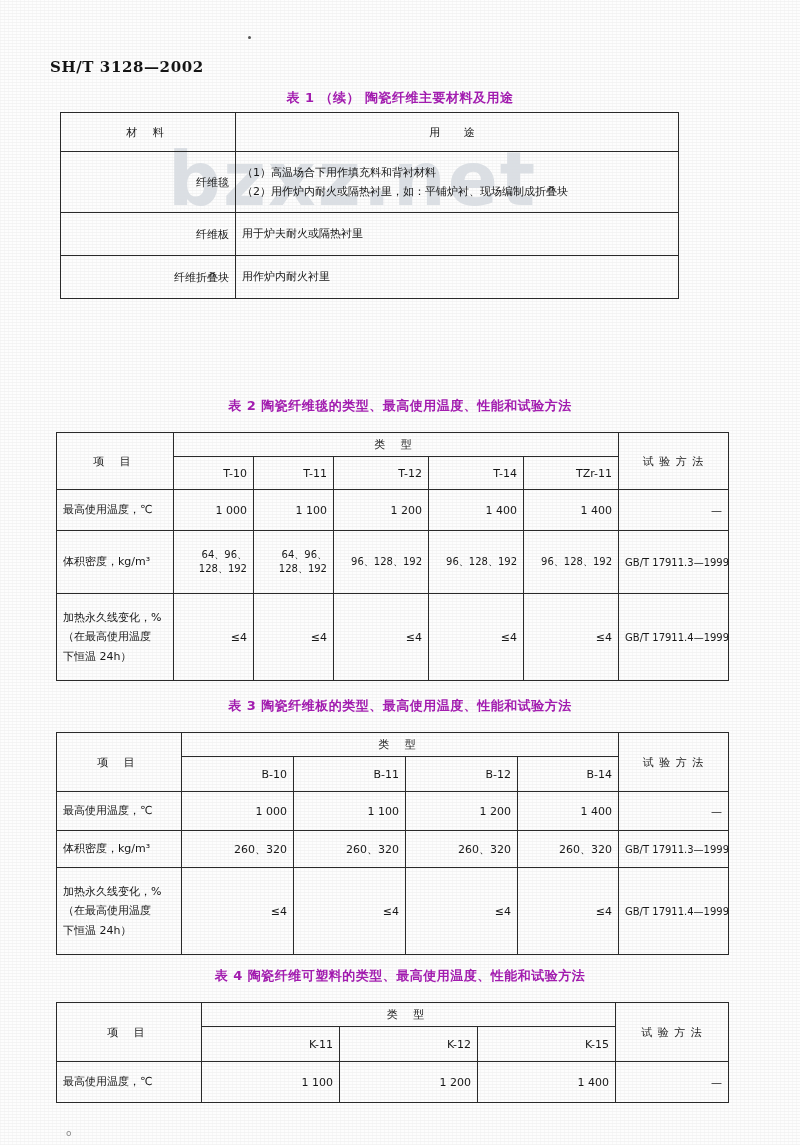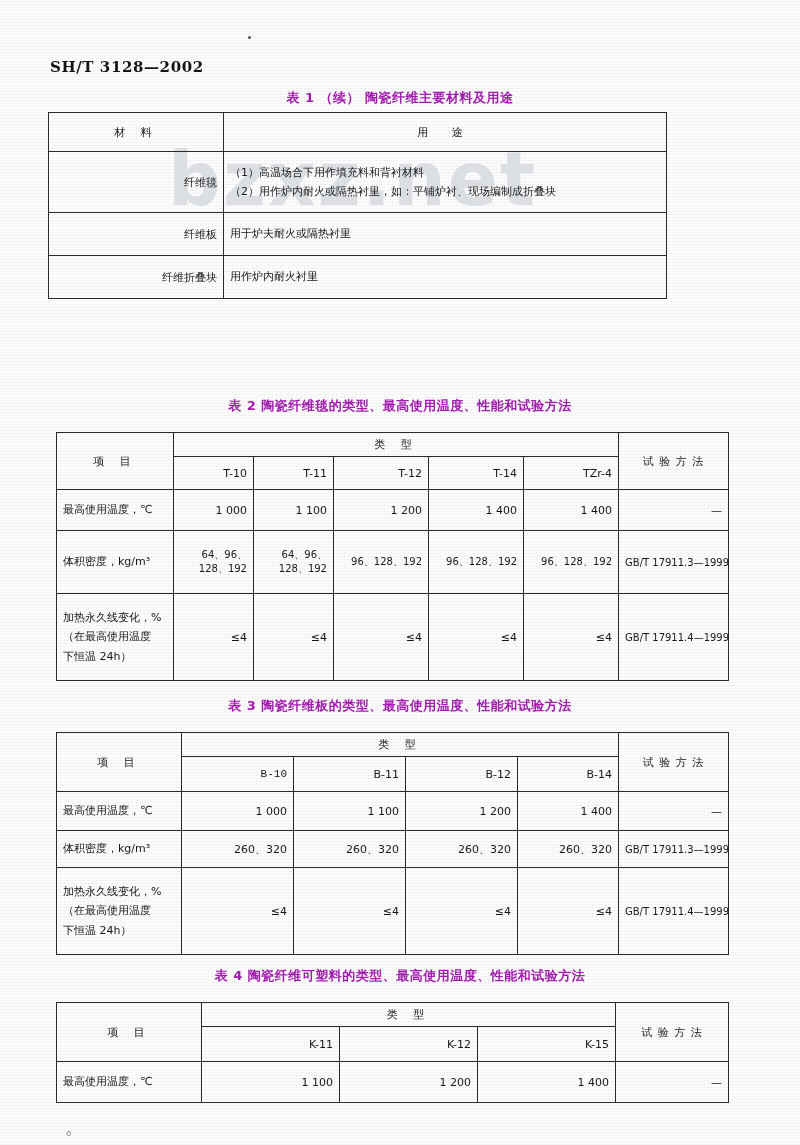--- a/index.html
+++ b/index.html
@@ -91,21 +91,21 @@
     font-weight:bold;
   }
   .hdr-sp{letter-spacing:10px;}
   .nowrap{white-space:nowrap;}
   .cellline{display:block;line-height:1.75;}
   .sub{font-size:10px;}
   .thicktop{border-top:1.6px solid #1d1d1d !important;}
 
   
   #t1-title{position:absolute;left:0;top:89px;width:800px;}
-  #t1-wrap{position:absolute;left:48px;top:112px;width:618px;}
+  #t1-wrap{position:absolute;left:60px;top:112px;width:618px;}
   #t2-title{position:absolute;left:0;top:397px;width:800px;}
   #t2-wrap{position:absolute;left:56px;top:432px;width:672px;}
   #t3-title{position:absolute;left:0;top:697px;width:800px;}
   #t3-wrap{position:absolute;left:56px;top:732px;width:672px;}
   #t4-title{position:absolute;left:0;top:967px;width:800px;}
   #t4-wrap{position:absolute;left:56px;top:1002px;width:672px;}
 </style>
 </head>
 <body>
 
@@ -169,21 +169,21 @@
         <tr>
           <td class="hdr" rowspan="2" style="height:26px;">项        目</td>
           <td class="hdr" colspan="5">类        型</td>
           <td class="hdr" rowspan="2" style="letter-spacing:1px;">试 验 方 法</td>
         </tr>
         <tr>
           <td class="ctr" style="height:24px;">T-10</td>
           <td class="ctr">T-11</td>
           <td class="ctr">T-12</td>
           <td class="ctr">T-14</td>
-          <td class="ctr">TZr-4</td>
+          <td class="ctr">TZr-11</td>
         </tr>
 
         <tr>
           <td class="lft thicktop" style="height:32px;">
             <span class="cellline">最高使用温度，℃</span>
           </td>
           <td class="ctr thicktop">1 000</td>
           <td class="ctr thicktop">1 100</td>
           <td class="ctr thicktop">1 200</td>
           <td class="ctr thicktop">1 400</td>
@@ -231,21 +231,21 @@
           <col style="width:101px">
           <col style="width:110px">
       </colgroup>
       <tbody>
         <tr>
           <td class="hdr" rowspan="2" style="height:28px;">项        目</td>
           <td class="hdr" colspan="4">类        型</td>
           <td class="hdr" rowspan="2" style="letter-spacing:1px;">试 验 方 法</td>
         </tr>
         <tr>
-          <td class="ctr" style="height:26px;font-family:Liberation Mono, monospace;">B-10</td>
+          <td class="ctr" style="height:26px;">B-10</td>
           <td class="ctr">B-11</td>
           <td class="ctr">B-12</td>
           <td class="ctr">B-14</td>
         </tr>
 
         <tr>
           <td class="lft thicktop" style="height:30px;">
             <span class="cellline">最高使用温度，℃</span>
           </td>
           <td class="ctr thicktop">1 000</td>

